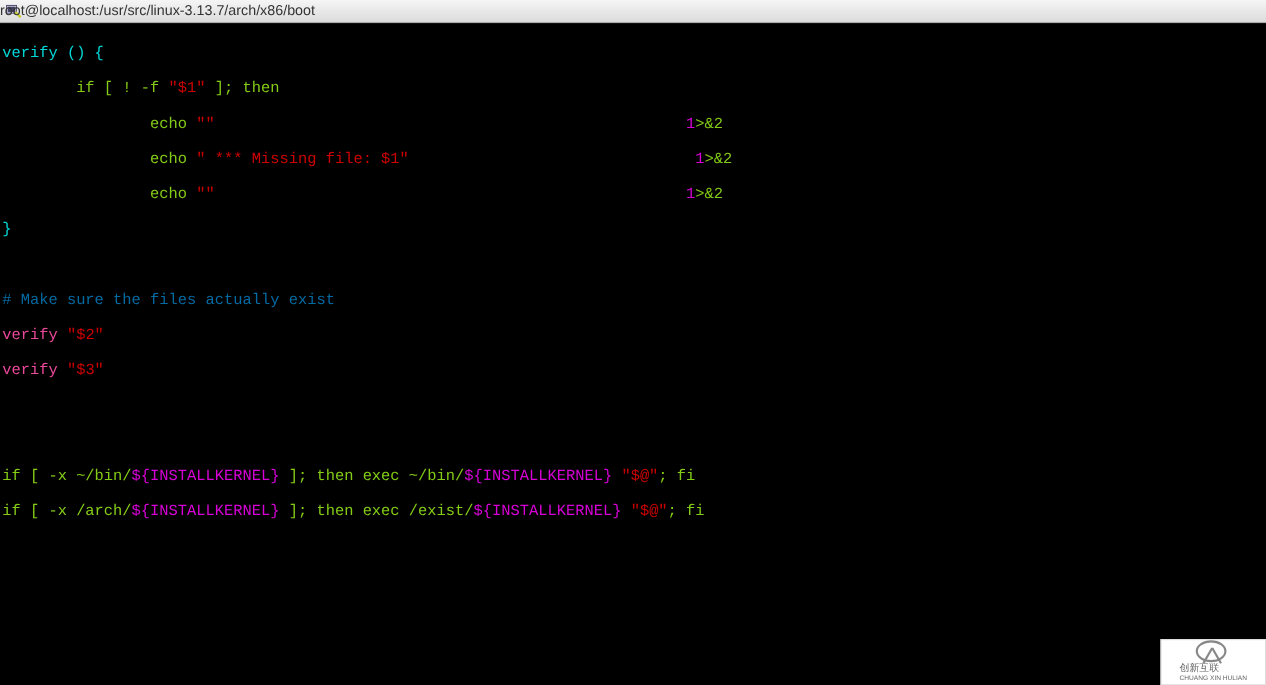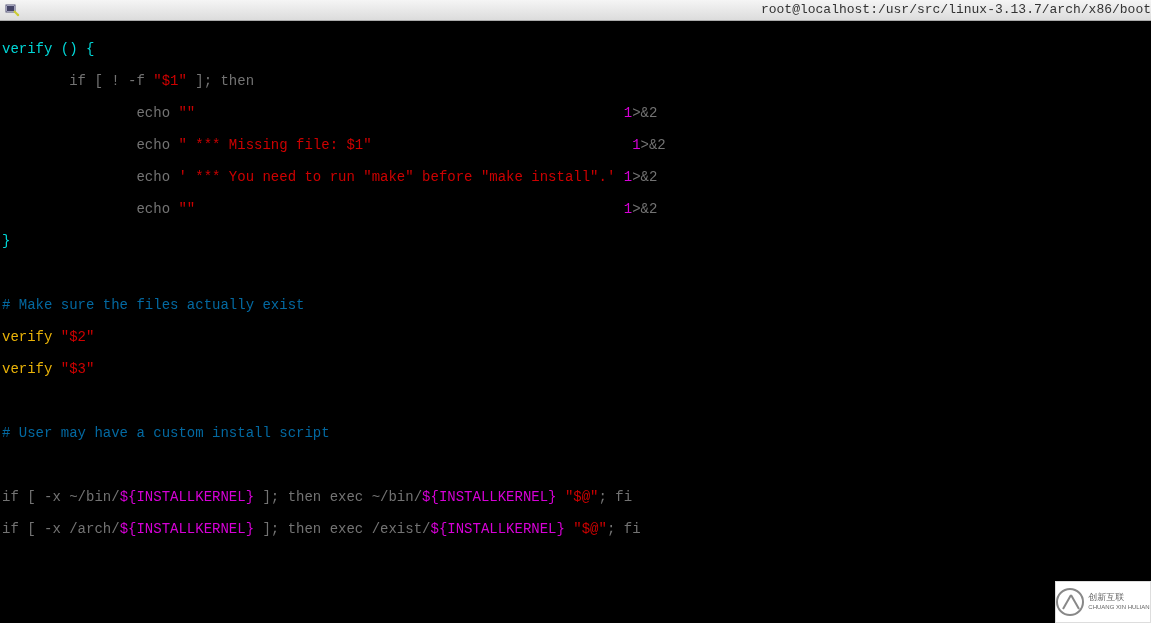--- a/index.html
+++ b/index.html
@@ -21,52 +21,53 @@
   }
   .tb-icon {
     width: 16px; height: 16px;
     margin-left: 4px;
     display: inline-flex;
     align-items: center; justify-content: center;
   }
   .tb-title {
     position: absolute;
     left: 0; right: 0;
-    text-align: right;
-    font-family: Liberation Mono, monospace;
+    text-align: left;
+    font-family: Liberation Sans, sans-serif;
     font-size: 13px;
     color: #333;
     pointer-events: none;
   }
   .term {
     padding: 4px 2px 2px 2px;
     white-space: pre;
     font-family: "Consolas","Courier New",monospace;
     font-size: 14px;
     letter-spacing: 0;
     line-height: 16px;
   }
-  .c-white  { color: #eab308; }
+  .c-white  { color: #ec4899; }
   .c-cyan   { color: #00d7d7; }
-  .c-yellow { color: #737373; }
+  .c-yellow { color: #84cc16; }
   .c-red    { color: #cd0000; }
   .c-mag    { color: #d700d7; }
   .c-blue   { color: #0369a1; }
   .watermark {
     position: absolute;
     right: 0;
     bottom: 0;
     width: 96px;
     height: 42px;
     background: #fff;
     border: 1px solid #ddd;
     display: flex;
     align-items: center;
     justify-content: center;
     font-family: Arial, sans-serif;
+    flex-direction: column;
   }
   .watermark .logo-circle {
     width: 28px; height: 28px;
     border: 2px solid #888;
     border-radius: 50%;
     margin-right: 4px;
     position: relative;
   }
   .watermark .logo-circle::before,
   .watermark .logo-circle::after {
@@ -89,29 +90,27 @@
     </svg>
   </span>
   <div class="tb-title">root@localhost:/usr/src/linux-3.13.7/arch/x86/boot</div>
 </div>
 
 <div class="term">
 <div><span class="c-cyan">verify () {</span></div>
 <div><span class="c-yellow">        if [ ! -f </span><span class="c-red">"$1"</span><span class="c-yellow"> ]; then</span></div>
 <div><span class="c-yellow">                echo </span><span class="c-red">""</span>                                                  <span class="c-mag"> 1</span><span class="c-yellow">&gt;&amp;2</span></div>
 <div><span class="c-yellow">                echo </span><span class="c-red">" *** Missing file: </span><span class="c-red">$1</span><span class="c-red">"</span>                              <span class="c-mag"> 1</span><span class="c-yellow">&gt;&amp;2</span></div>
-<div><span class="c-yellow">                echo </span><span class="c-red">' *** You need to run "make" before "make install".'</span><span class="c-mag"> 1</span><span class="c-yellow">&gt;&amp;2</span></div>
 <div><span class="c-yellow">                echo </span><span class="c-red">""</span>                                                  <span class="c-mag"> 1</span><span class="c-yellow">&gt;&amp;2</span></div>
 <div><span class="c-cyan">}</span></div>
 <div> </div>
 <div><span class="c-blue"># Make sure the files actually exist</span></div>
 <div><span class="c-white">verify </span><span class="c-red">"$2"</span></div>
 <div><span class="c-white">verify </span><span class="c-red">"$3"</span></div>
 <div> </div>
-<div><span class="c-blue"># User may have a custom install script</span></div>
 <div> </div>
 <div><span class="c-yellow">if [ -x ~/bin/</span><span class="c-mag">${INSTALLKERNEL}</span><span class="c-yellow"> ]; then exec ~/bin/</span><span class="c-mag">${INSTALLKERNEL}</span><span class="c-yellow"> </span><span class="c-red">"$@"</span><span class="c-yellow">; fi</span></div>
 <div><span class="c-yellow">if [ -x /arch/</span><span class="c-mag">${INSTALLKERNEL}</span><span class="c-yellow"> ]; then exec /exist/</span><span class="c-mag">${INSTALLKERNEL}</span><span class="c-yellow"> </span><span class="c-red">"$@"</span><span class="c-yellow">; fi</span></div>
 <div> </div>
 
 
 
 
 
 

